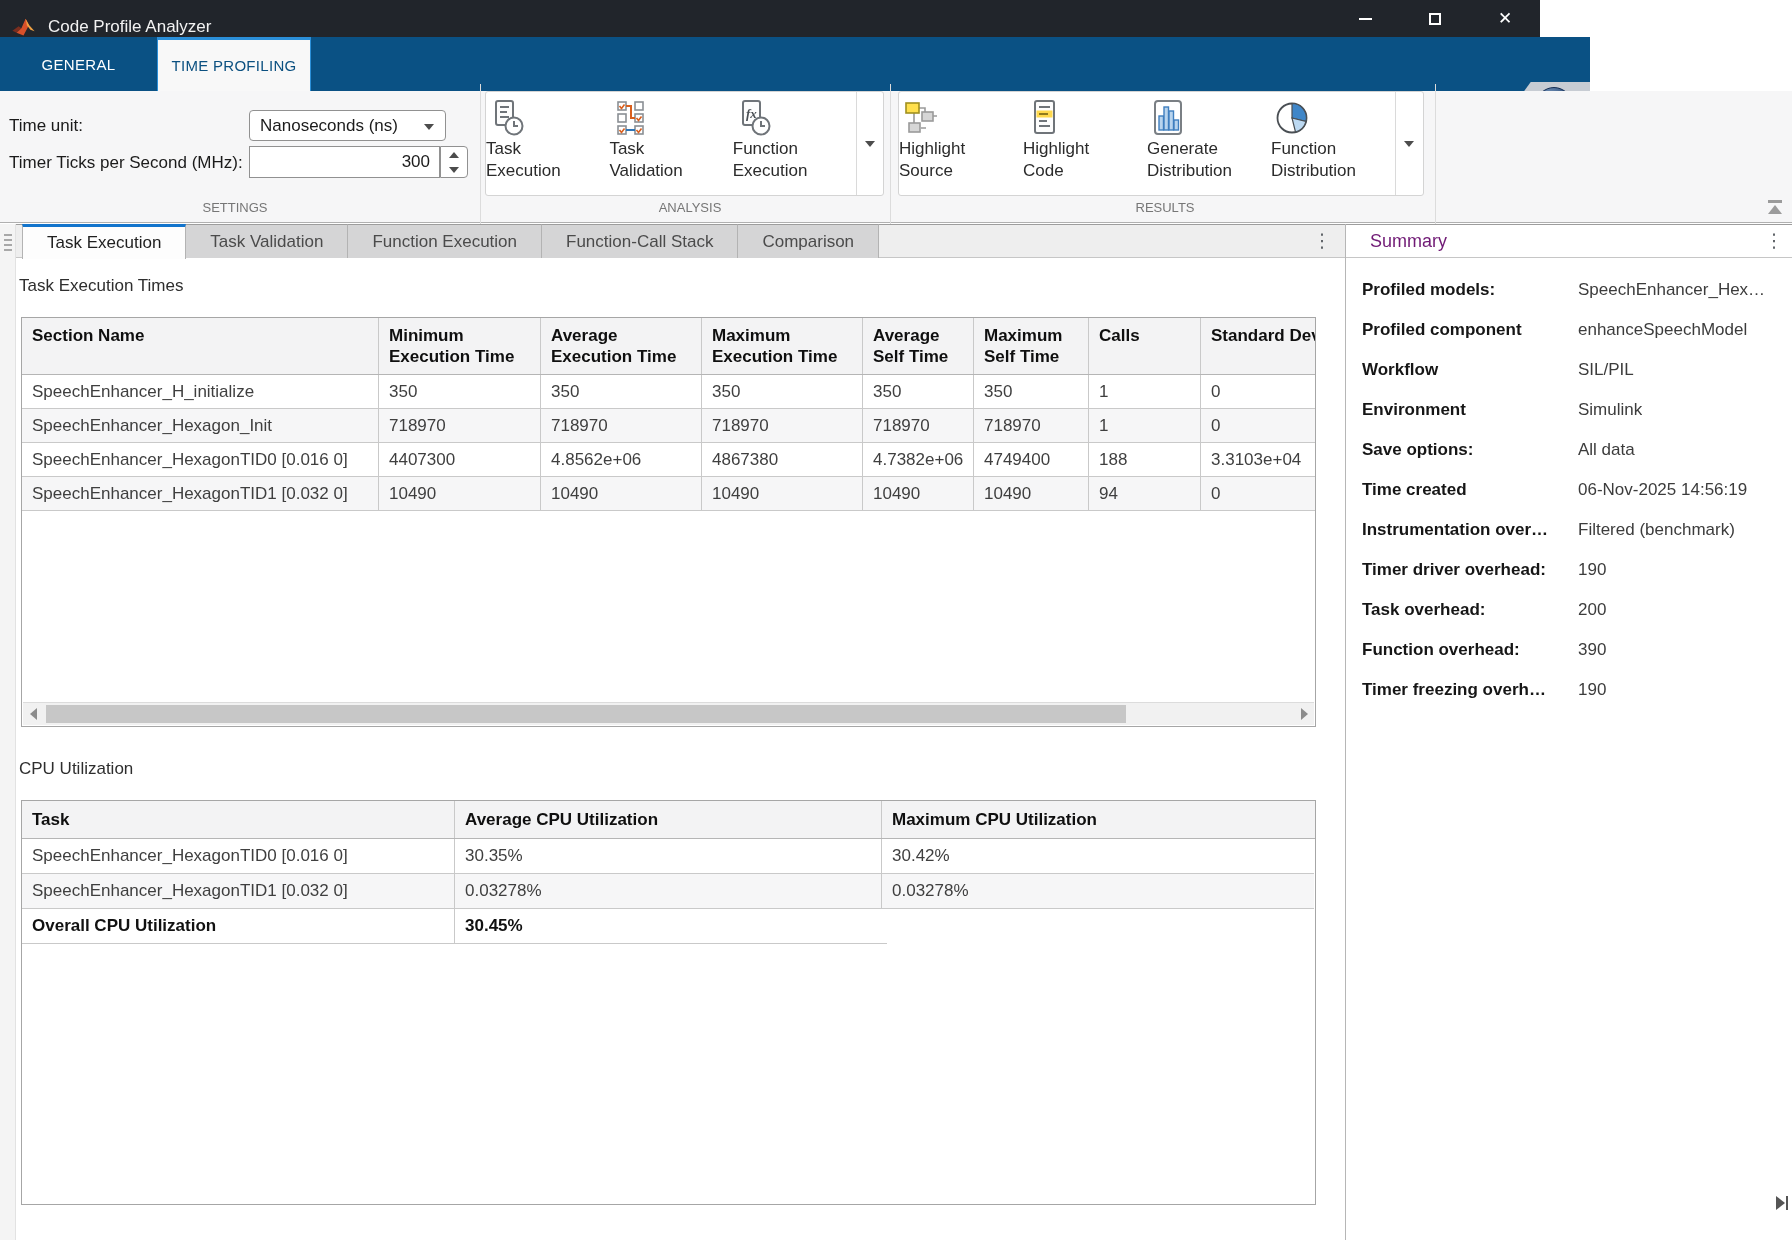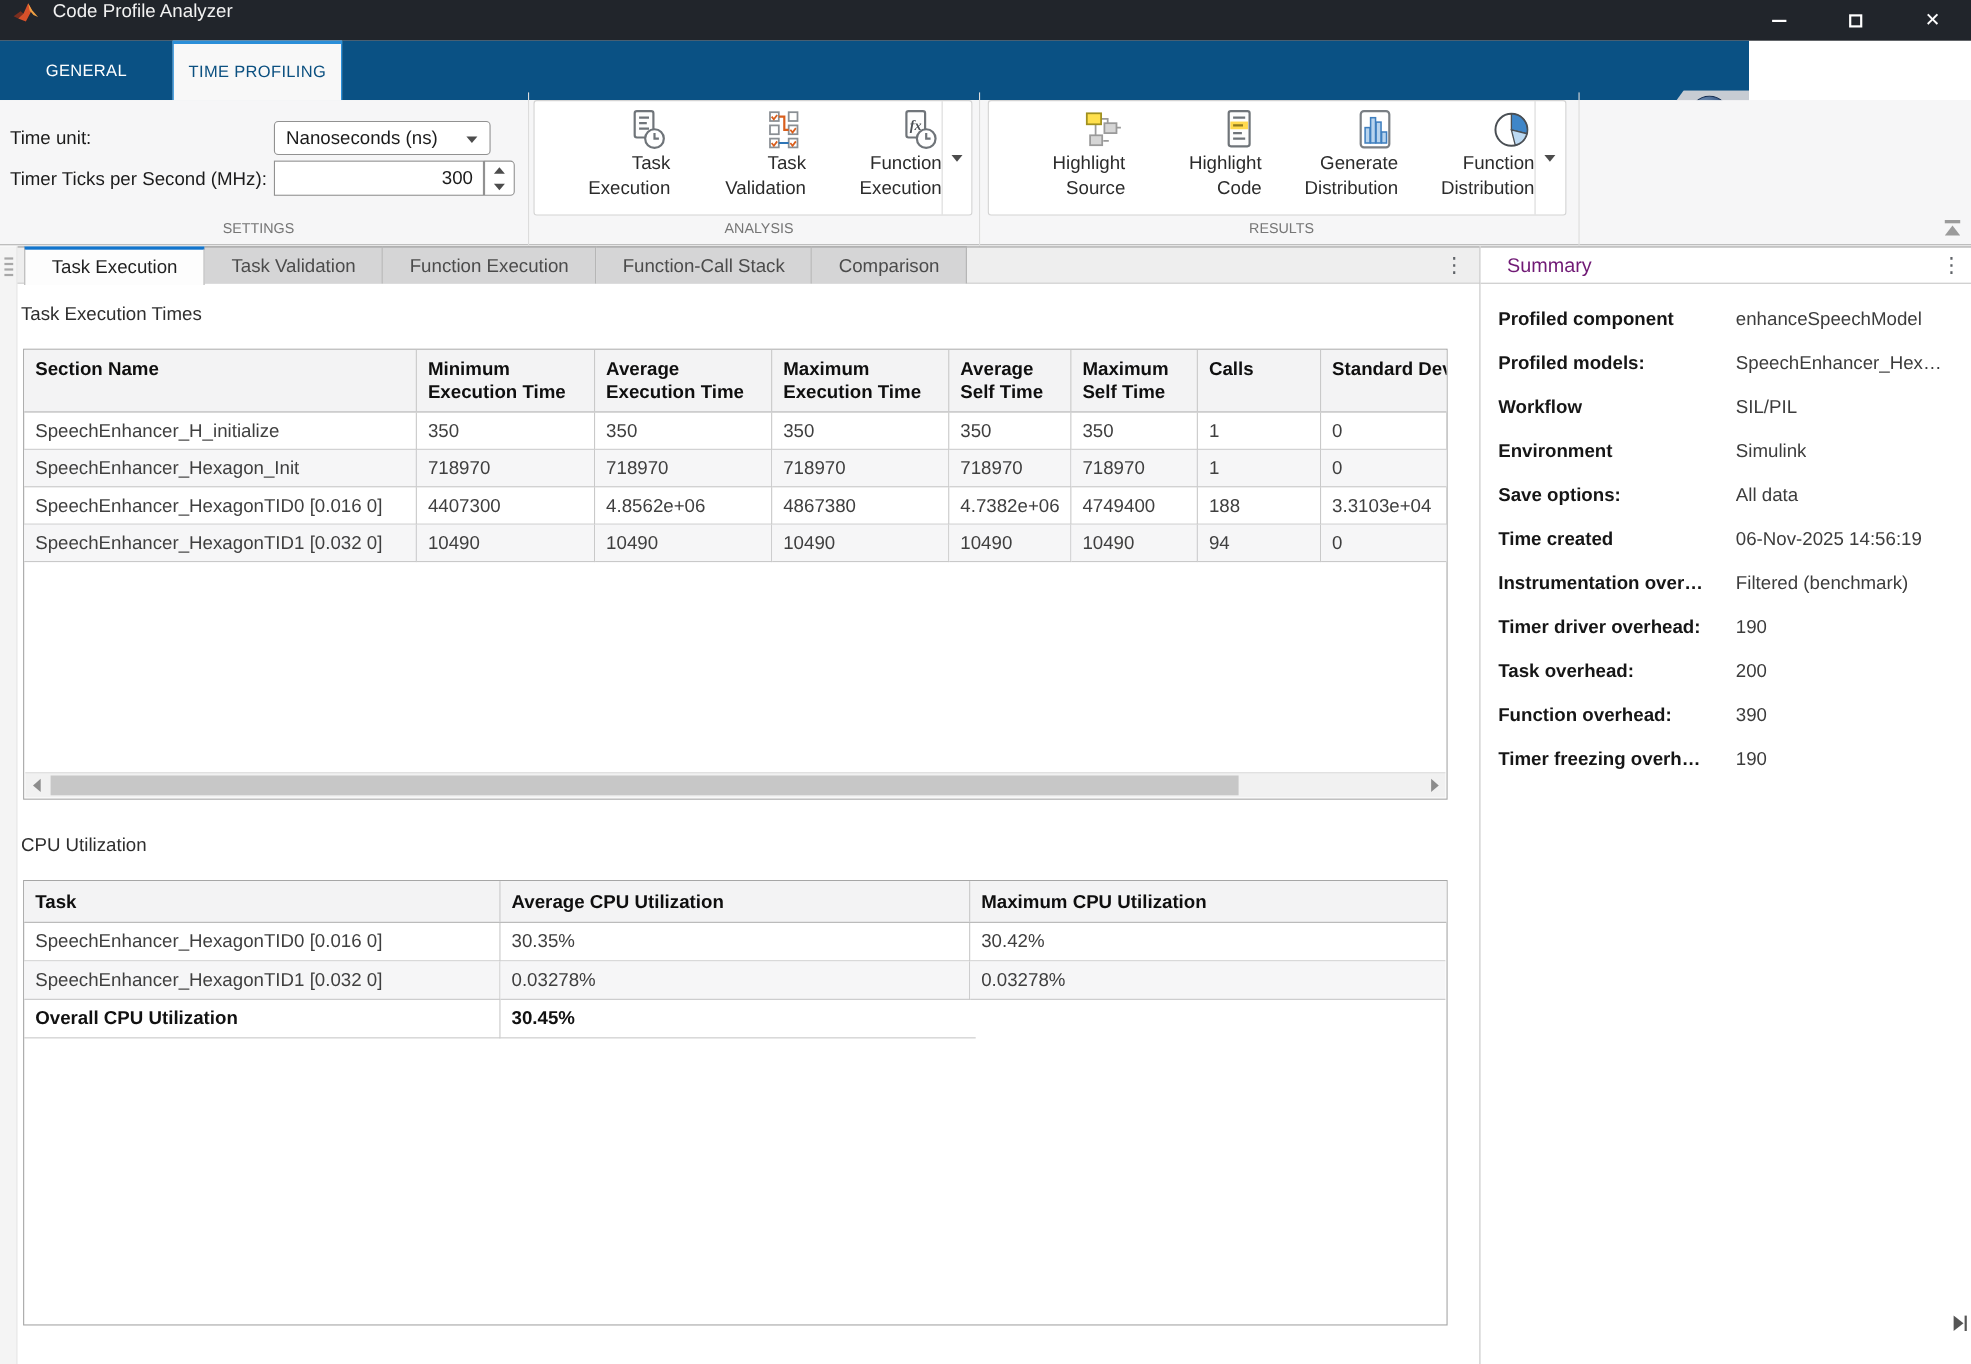--- a/index.html
+++ b/index.html
@@ -1,20 +1,20 @@
 <!DOCTYPE html>
 <html><head>
 <meta charset="utf-8">
 <style>
   * { box-sizing: border-box; margin: 0; padding: 0; }
   html,body { width:1792px; height:1240px; overflow:hidden; }
   body { font-family:"Liberation Sans", sans-serif; background:#ffffff; position:relative; }
 
   
-  .titlebar { position:absolute; left:0; top:0; width:1792px; height:37px; background:#21252b; display:flex; align-items:flex-start; }
+  .titlebar { position:absolute; left:0; top:0; width:1540px; height:37px; background:#21252b; display:flex; align-items:flex-end; }
   .titlebar .logo { margin-left:11px; display:flex; align-items:center; }
   .titlebar .title { color:#f2f2f2; font-size:17px; margin-left:12px; }
   .win-controls { position:absolute; right:0; top:0; height:37px; display:flex; }
   .win-btn { width:70px; height:37px; display:flex; align-items:center; justify-content:center; }
   .glyph-min { width:13px; height:2px; background:#fff; }
   .glyph-max { width:12px; height:12px; border:2px solid #fff; }
   .glyph-close { color:#fff; font-size:17px; line-height:1; }
 
   
   .tabstrip { position:absolute; left:0; top:37px; width:1590px; height:54px; background:#0a5184; }
@@ -34,21 +34,21 @@
   .combo .caret { position:absolute; right:11px; top:13px; width:0; height:0; border-left:5px solid transparent; border-right:5px solid transparent; border-top:6px solid #4c4c4c; }
   .numfield { position:absolute; left:249px; top:55px; width:191px; height:32px; background:#fff; border:1px solid #919191; font-size:17px; color:#1b1b1b; display:flex; align-items:center; justify-content:flex-end; padding-right:9px; }
   .spinner { position:absolute; left:440px; top:55px; width:28px; height:32px; background:#fff; border:1px solid #919191; border-radius:0 4px 4px 0; display:flex; flex-direction:column; }
   .spin-half { flex:1; display:flex; align-items:center; justify-content:center; }
   .tri-up { width:0; height:0; border-left:5px solid transparent; border-right:5px solid transparent; border-bottom:6px solid #4c4c4c; }
   .tri-dn { width:0; height:0; border-left:5px solid transparent; border-right:5px solid transparent; border-top:6px solid #4c4c4c; }
 
   .group { position:absolute; top:0px; height:105px; background:#ffffff; border:1px solid #d4d4d4; border-radius:3px; display:flex; }
   .group.analysis { left:485px; width:399px; }
   .group.results  { left:898px; width:526px; }
-  .rbtn { width:124px; display:flex; flex-direction:column; align-items:flex-end; padding-top:7px; cursor:default; }
+  .rbtn { width:124px; display:flex; flex-direction:column; align-items:flex-start; padding-top:7px; cursor:default; }
   .rbtn .ic { width:42px; height:38px; display:flex; align-items:center; justify-content:center; }
   .rbtn .lbl { margin-top:2px; font-size:17px; line-height:20px; color:#2b2b2b; text-align:center; }
   .gallery-arrow { width:27px; border-left:1px solid #dadada; display:flex; align-items:center; justify-content:center; }
 
   .collapse-btn { position:absolute; right:9px; top:107px; width:16px; height:18px; display:flex; flex-direction:column; align-items:center; justify-content:center; gap:2px; }
   .collapse-btn .bar { width:14px; height:3px; background:#9b9b9b; }
   .collapse-btn .tri { width:0; height:0; border-left:7px solid transparent; border-right:7px solid transparent; border-bottom:9px solid #9b9b9b; }
 
   
   .grip-col { position:absolute; left:0; top:224px; width:16px; height:1016px; background:#f4f4f4; border-right:1px solid #e2e2e2; }
@@ -423,26 +423,26 @@
 
 <div class="vdivider"></div>
 
 <div class="right-pane">
   <div class="sum-head">
     <span class="sum-title">Summary</span>
     <span class="overflow-btn" style="right:8px; left:auto; top:4px;">⋮</span>
   </div>
   <div class="sum-rows" id="summary-rows">
       <div class="sum-row">
+    <span class="sum-label">Profiled models:</span>
+    <span class="sum-value">SpeechEnhancer_Hex…</span>
+  </div>
+      <div class="sum-row">
     <span class="sum-label">Profiled component</span>
     <span class="sum-value">enhanceSpeechModel</span>
-  </div>
-      <div class="sum-row">
-    <span class="sum-label">Profiled models:</span>
-    <span class="sum-value">SpeechEnhancer_Hex…</span>
   </div>
       <div class="sum-row">
     <span class="sum-label">Workflow</span>
     <span class="sum-value">SIL/PIL</span>
   </div>
       <div class="sum-row">
     <span class="sum-label">Environment</span>
     <span class="sum-value">Simulink</span>
   </div>
       <div class="sum-row">

